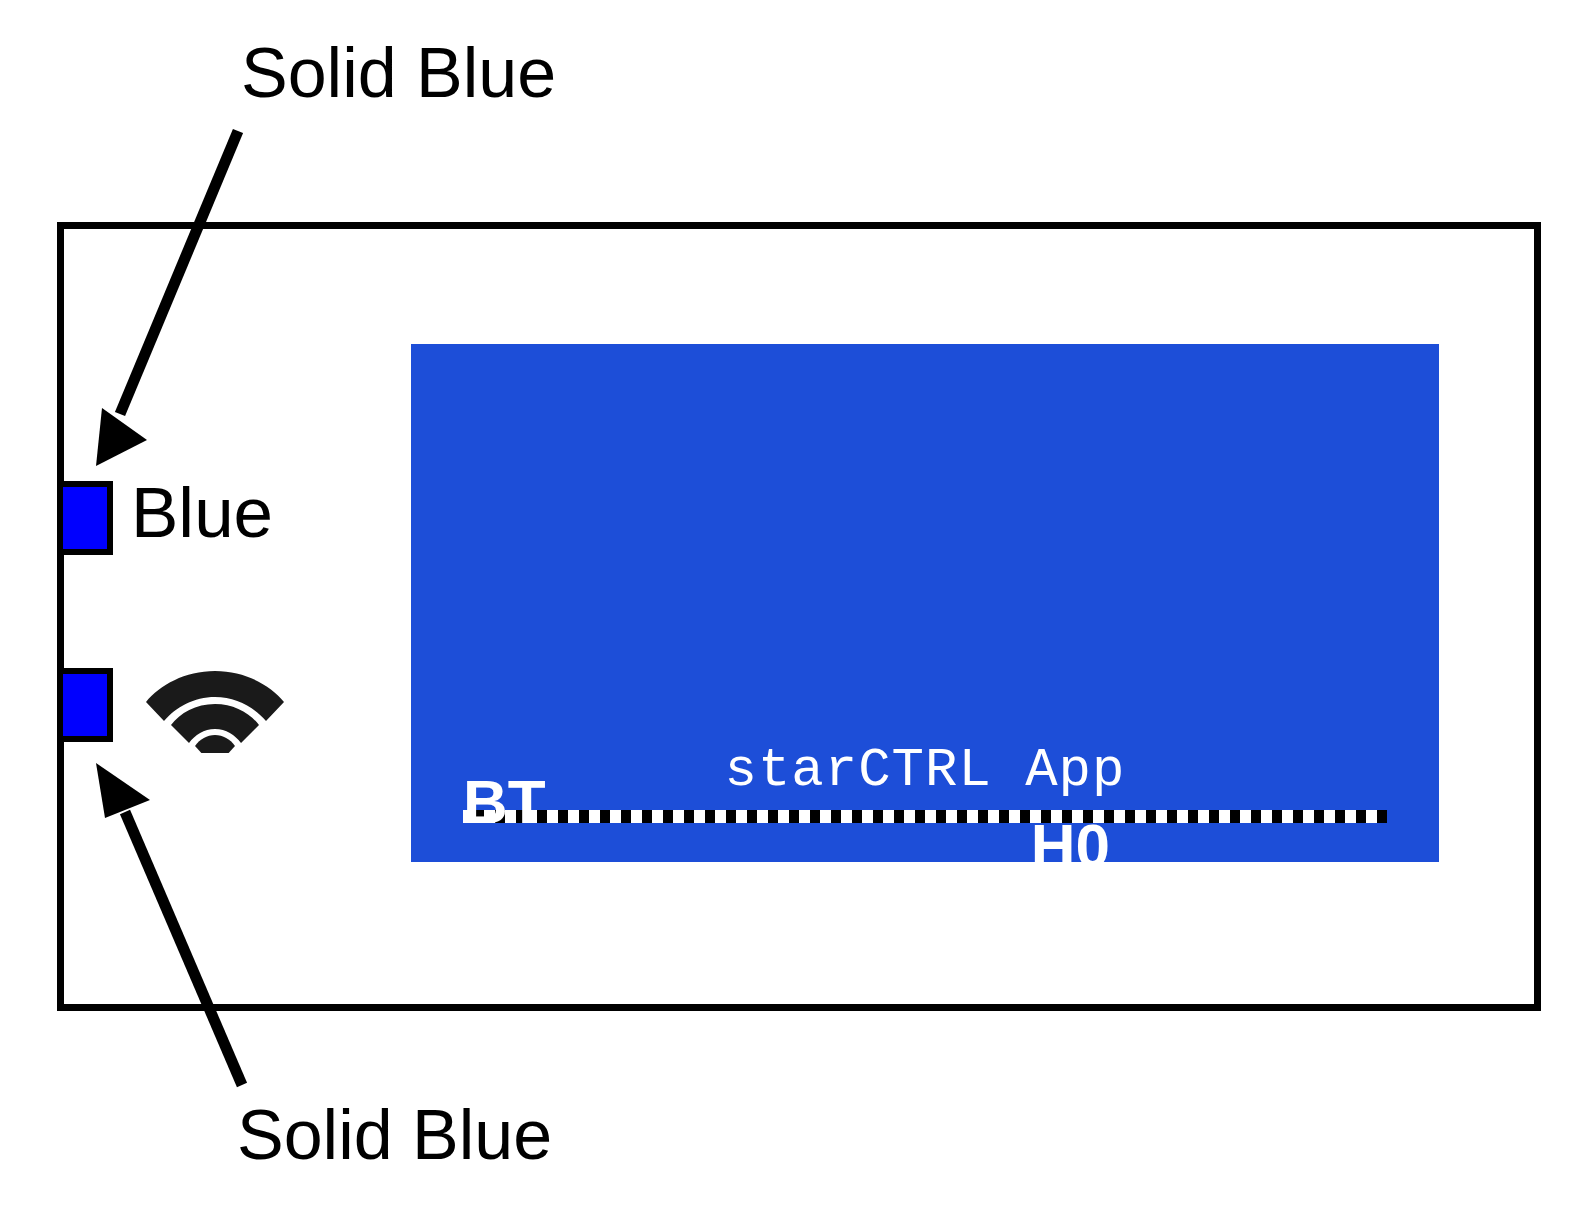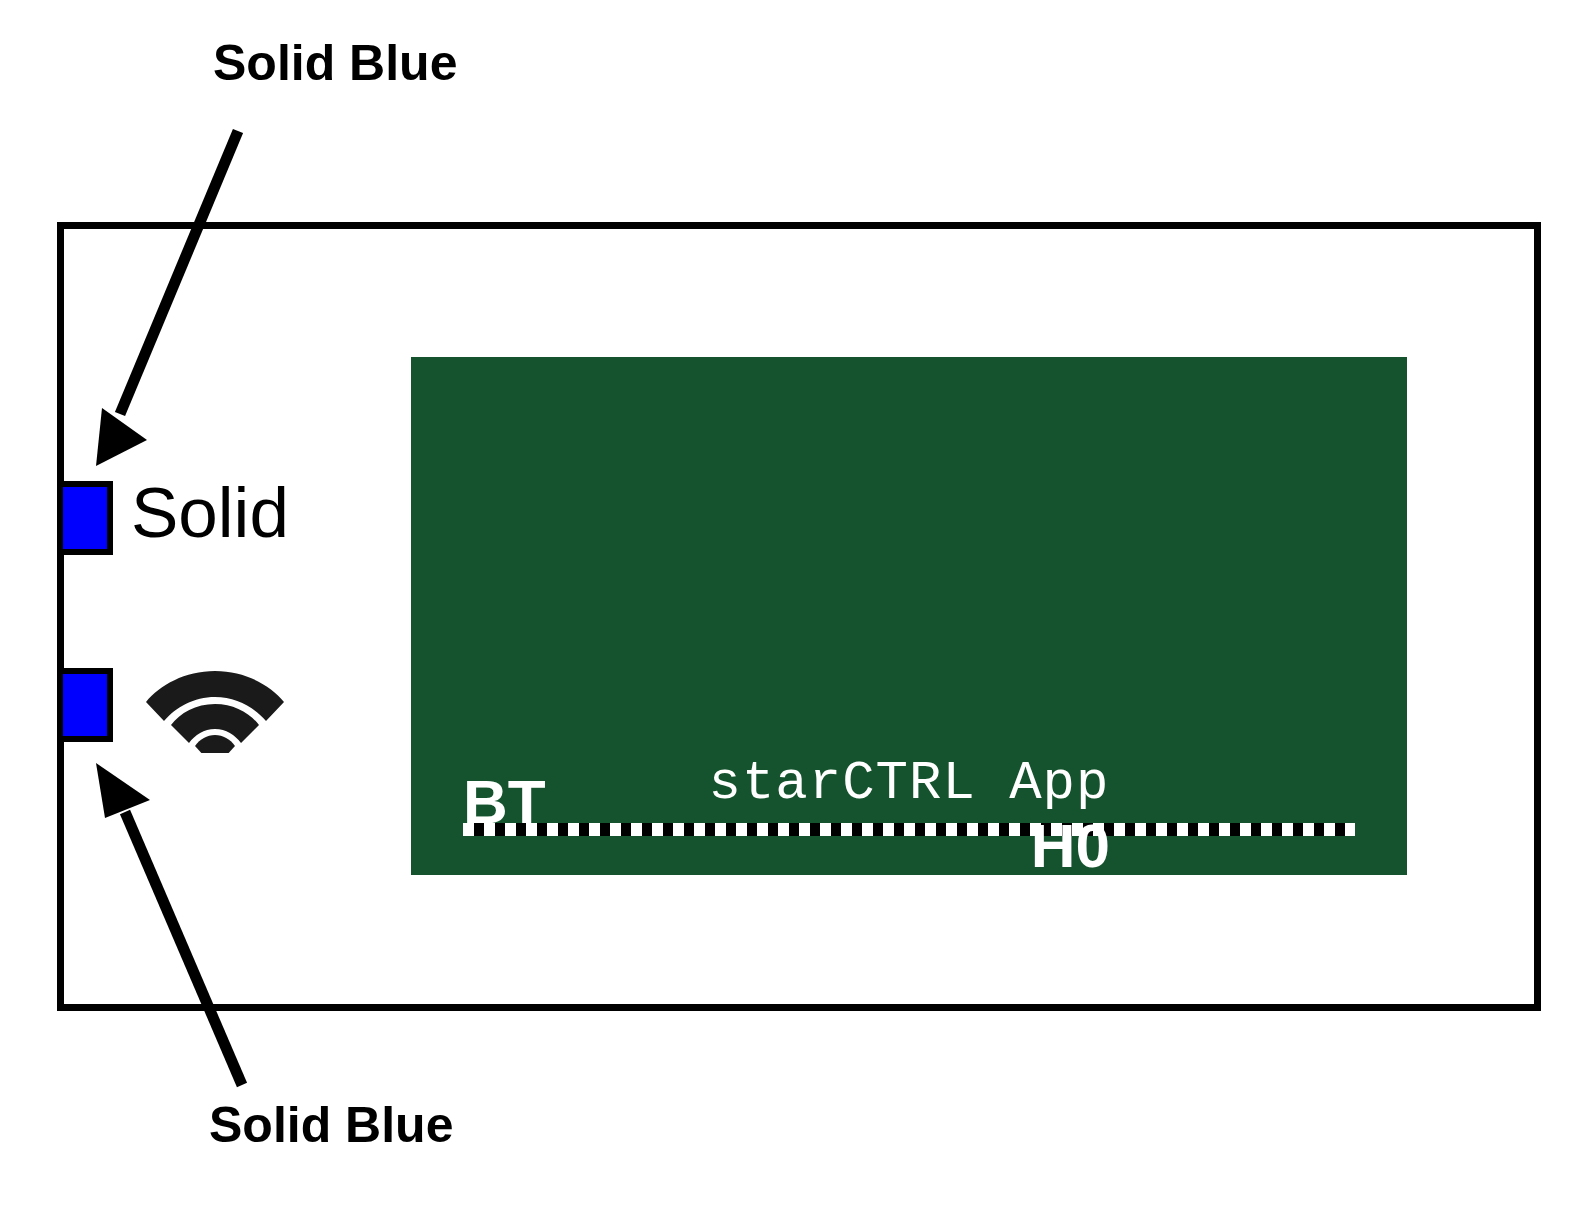--- a/index.html
+++ b/index.html
@@ -23,25 +23,26 @@
     top: 0;
     width: 1573px;
     height: 1215px;
     pointer-events: none;
   }
 
   
   .callout-label {
     position: absolute;
     font-family: "Liberation Sans", sans-serif;
-    font-weight: 700;
-    font-size: 50px;
+    font-weight: 400;
+    font-size: 70px;
     line-height: 1;
     color: #000000;
     white-space: nowrap;
+    margin-left: 28px;
   }
   #callout-top-label { left: 213px; top: 38px; }
   #callout-bottom-label { left: 209px; top: 1100px; }
 
   
   #device-body {
     position: absolute;
     left: 57px;
     top: 222px;
     width: 1470px;
@@ -82,25 +83,26 @@
     left: 146px;
     top: 649px;
     width: 138px;
     height: 104px;
   }
 
   
   #display-panel {
     position: absolute;
     left: 411px;
-    top: 357px;
+    top: 344px;
     width: 996px;
     height: 518px;
-    background: #14532d;
+    background: #1d4ed8;
     overflow: hidden;
+    padding-left: 32px;
   }
   #display-title {
     position: absolute;
     left: 0;
     right: 0;
     top: 400px;
     text-align: center;
     font-family: "Liberation Mono", "DejaVu Sans Mono", monospace;
     font-weight: 400;
     font-size: 54px;
@@ -145,21 +147,21 @@
   <div id="display-panel">
     <div id="display-title">starCTRL App</div>
     <div id="rule-top" class="dotted-rule"></div>
 
   </div>
 
   <div id="status-left" class="display-status">BT</div>
   <div id="status-right" class="display-status">H0</div>
 
   <div id="led-data" class="led"></div>
-  <div id="label-data">Solid</div>
+  <div id="label-data">Blue</div>
 
   <div id="led-wifi" class="led"></div>
 
   <svg id="icon-wifi" viewBox="0 0 138 104">
     <g fill="#1a1a1a">
       <path d="M69 22 C 99 22 124 36 138 53 L 120 72 C 108 58 90 48 69 48 C 48 48 30 58 18 72 L 0 53 C 14 36 39 22 69 22 Z"></path>
       <path d="M69 55 C 88 55 104 64 113 76 L 95 94 C 89 86 80 80 69 80 C 58 80 49 86 43 94 L 25 76 C 34 64 50 55 69 55 Z"></path>
       <path d="M69 86 C 77 86 84 90 89 97 L 69 119 L 49 97 C 54 90 61 86 69 86 Z"></path>
     </g>
   </svg>

